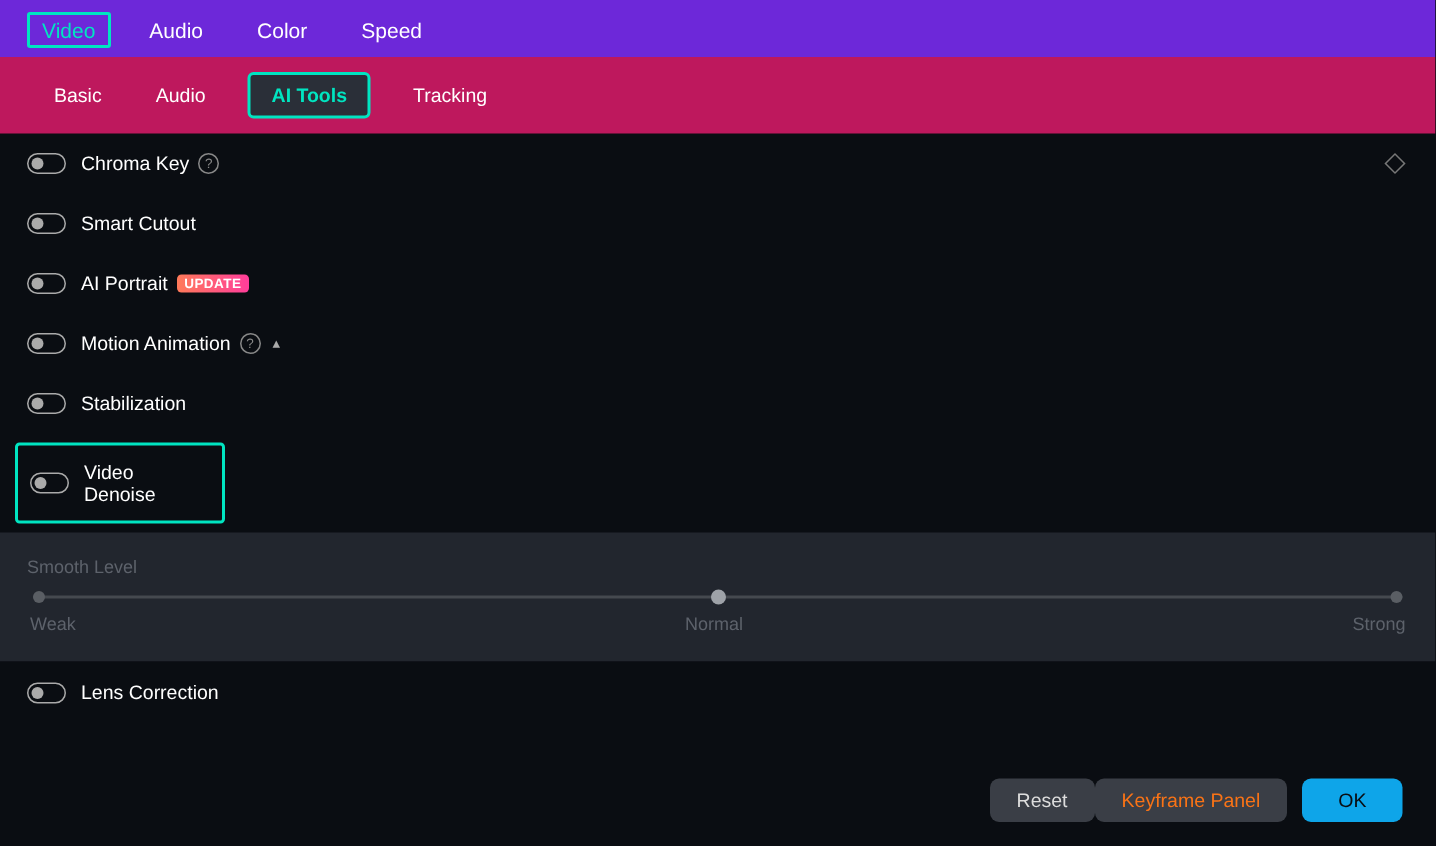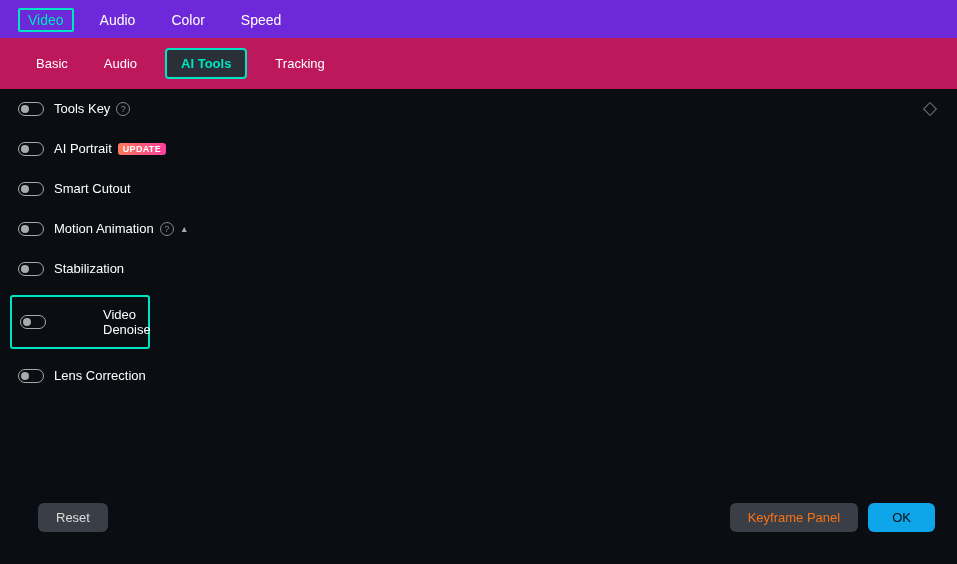--- a/index.html
+++ b/index.html
@@ -15,31 +15,31 @@
   .content { padding: 0 0 60px; }
   .row { display: flex; align-items: center; padding: 12px 18px; border-bottom: 1px solid rgba(0,0,0,0); position: relative; }
   .row:not(:last-child) { }
   .toggle { width: 26px; height: 14px; border: 1.5px solid #aaa; border-radius: 8px; display: inline-flex; align-items: center; padding: 0 2px; margin-right: 10px; cursor: pointer; flex-shrink: 0; }
   .toggle .knob { width: 8px; height: 8px; background: #aaa; border-radius: 50%; }
   .row-label { font-size: 13px; color: #fff; }
   .help-icon { display: inline-flex; align-items: center; justify-content: center; width: 14px; height: 14px; border: 1px solid #888; border-radius: 50%; font-size: 9px; color: #888; margin-left: 6px; }
   .badge-update { background: linear-gradient(90deg,#ff7a59,#ff3d9b); color:#fff; font-size:9px; font-weight:600; padding:1px 5px; border-radius:3px; margin-left:6px; letter-spacing:0.3px; }
   .caret-up { margin-left: 8px; color: #aaa; font-size: 10px; }
   .diamond { position: absolute; right: 22px; top: 50%; transform: translateY(-50%) rotate(45deg); width: 10px; height: 10px; border: 1.5px solid #777; }
-  .row-highlight { border: 2px solid #00e5c1; border-radius: 3px; margin: 2px 8px 2px 10px; padding: 10px 8px; display: flex; align-items: center; width: 140px; gap: 47px; }
+  .row-highlight { border: 2px solid #00e5c1; border-radius: 3px; margin: 2px 8px 2px 10px; padding: 10px 8px; display: flex; align-items: center; width: 140px; }
   .denoise-section { background: #22262e; margin-top: 0; }
   .smooth-label { color: #5d626b; font-size: 12px; padding: 16px 18px 4px; }
   .slider-wrap { position: relative; padding: 8px 22px 0; }
   .slider-track { height: 2px; background: #45494f; position: relative; border-radius: 1px; }
   .slider-thumb { width: 10px; height: 10px; background: #9ea2a8; border-radius: 50%; position: absolute; top: -4px; left: 50%; transform: translateX(-50%); cursor: pointer; }
   .slider-end { width: 8px; height: 8px; background: #5a5e64; border-radius: 50%; position: absolute; top: -3px; }
   .slider-end.left { left: 0; }
   .slider-end.right { right: 0; }
   .slider-labels { display: flex; justify-content: space-between; padding: 10px 20px 18px; color: #5d626b; font-size: 12px; }
-  .footer { position: absolute; bottom: 16px; left: 0; right: 0; padding: 16px 22px; display: flex; justify-content: space-between; align-items: center; margin-left: 16px; }
+  .footer { position: absolute; bottom: 0; left: 0; right: 0; padding: 16px 22px; display: flex; justify-content: flex-end; align-items: center; }
   .btn { border: none; border-radius: 6px; padding: 7px 18px; font-size: 13px; cursor: pointer; }
   .btn-reset { background: #3a3e46; color: #ddd; }
   .btn-keyframe { background: #3a3e46; color: #f97316; margin-right: 10px; }
   .btn-ok { background: #0ea5e9; color: #0a0d12; font-weight: 500; padding: 7px 24px; }
   .footer-right { display: flex; align-items: center; }
 </style>
 </head>
 <body>
 
 <div class="main-tabs">
@@ -55,38 +55,38 @@
   <div class="sub-tab active highlighted">AI Tools</div>
   <div class="sub-tab">Tracking</div>
 </div>
 
 <div class="content">
 
   <div class="row">
     <span class="toggle">
         <span class="knob"></span>
       </span>
-    <span class="row-label">Tools Key</span>
+    <span class="row-label">Chroma Key</span>
     <span class="help-icon">?</span>
     <span class="diamond"></span>
   </div>
 
   <div class="row">
     <span class="toggle">
         <span class="knob"></span>
       </span>
-    <span class="row-label">AI Portrait</span>
-    <span class="badge-update">UPDATE</span>
+    <span class="row-label">Smart Cutout</span>
   </div>
 
   <div class="row">
     <span class="toggle">
         <span class="knob"></span>
       </span>
-    <span class="row-label">Smart Cutout</span>
+    <span class="row-label">AI Portrait</span>
+    <span class="badge-update">UPDATE</span>
   </div>
 
   <div class="row">
     <span class="toggle">
         <span class="knob"></span>
       </span>
     <span class="row-label">Motion Animation</span>
     <span class="help-icon">?</span>
     <span class="caret-up">▴</span>
   </div>
@@ -100,20 +100,35 @@
 
   <div style="padding:4px 0 4px 0;">
     <div class="row-highlight">
       <span class="toggle">
           <span class="knob"></span>
         </span>
       <span class="row-label">Video Denoise</span>
     </div>
   </div>
 
+  <div class="denoise-section">
+    <div class="smooth-label">Smooth Level</div>
+    <div class="slider-wrap">
+      <div class="slider-track">
+        <div class="slider-end left"></div>
+        <div class="slider-thumb"></div>
+        <div class="slider-end right"></div>
+      </div>
+    </div>
+    <div class="slider-labels">
+      <span>Weak</span>
+      <span>Normal</span>
+      <span>Strong</span>
+    </div>
+  </div>
 
   <div class="row" style="border-top:1px solid #0a0d12;text-align:center;">
     <span class="toggle">
         <span class="knob"></span>
       </span>
     <span class="row-label">Lens Correction</span>
   </div>
 
 </div>
 

